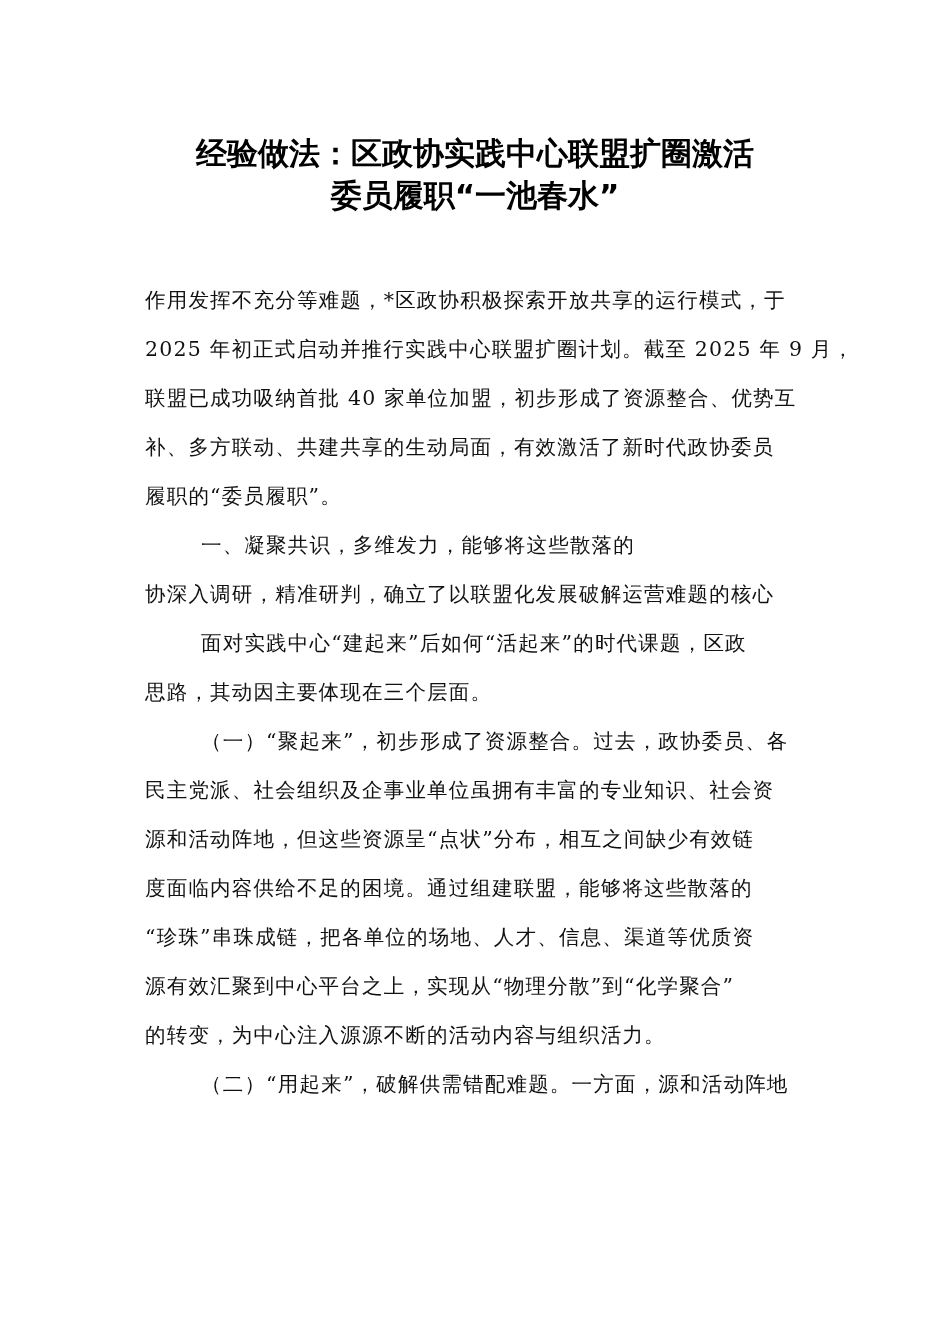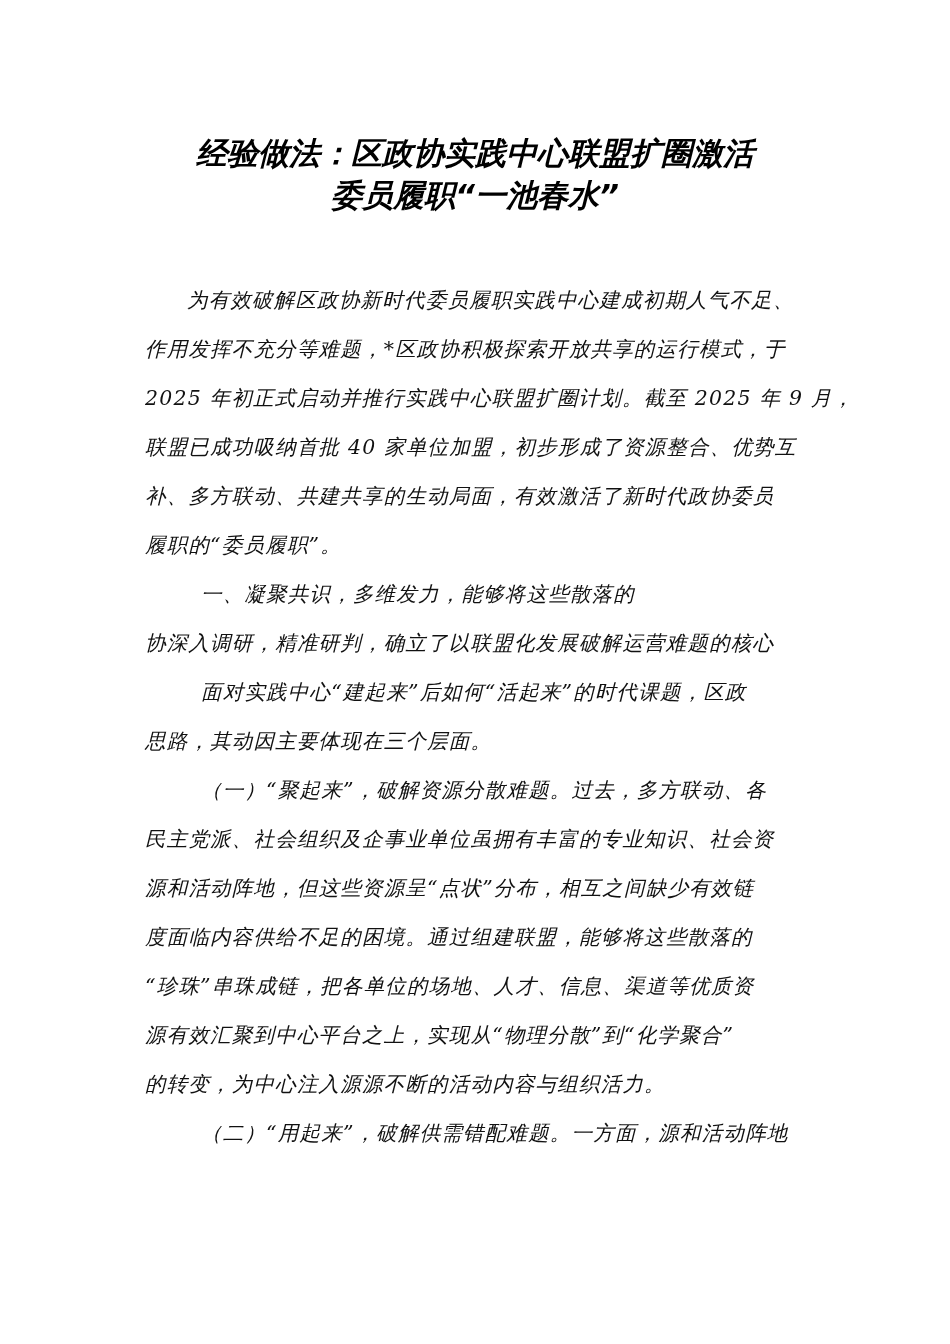--- a/index.html
+++ b/index.html
@@ -1,49 +1,48 @@
 <!DOCTYPE html>
 <html><head>
 <meta charset="utf-8">
 <style>
   html, body { margin: 0; padding: 0; background: #ffffff; }
   body { width: 950px; height: 1344px; position: relative; overflow: hidden;
          font-family: "DejaVu Serif", "Liberation Serif", serif; color: #111; }
-  .page { position: absolute; left: 0; top: 0; width: 950px; height: 1344px; background: #fff; font-style: italic; }
+  .page { position: absolute; left: 0; top: 0; width: 950px; height: 1344px; background: #fff; }
   .title { position: absolute; left: 100px; width: 750px; top: 132px; text-align: center;
            font-family: "DejaVu Sans", "Liberation Sans", sans-serif; font-weight: bold;
            font-size: 31px; line-height: 42px; color: #000; letter-spacing: 0px; }
   .title div { white-space: nowrap; }
   .body { position: absolute; left: 145px; width: 680px; top: 282px; }
   .line { height: 49px; line-height: 36px; font-size: 20.5px; white-space: nowrap; letter-spacing: 1.2px; }
   .indent { padding-left: 42px; }
   .indent2 { padding-left: 56px; }
   .h1 { padding-left: 56px; }
 </style>
 </head>
 <body>
 
 <div class="page">
   <div class="title">
     <div>经验做法：区政协实践中心联盟扩圈激活</div>
     <div>委员履职“一池春水”</div>
   </div>
 
   <div class="body">
-    <div class="line indent">为有效破解区政协新时代委员履职实践中心建成初期人气不足、</div>
     <div class="line">作用发挥不充分等难题，*区政协积极探索开放共享的运行模式，于</div>
     <div class="line">2025 年初正式启动并推行实践中心联盟扩圈计划。截至 2025 年 9 月，</div>
     <div class="line">联盟已成功吸纳首批 40 家单位加盟，初步形成了资源整合、优势互</div>
     <div class="line">补、多方联动、共建共享的生动局面，有效激活了新时代政协委员</div>
     <div class="line">履职的“委员履职”。</div>
     <div class="line h1">一、凝聚共识，多维发力，能够将这些散落的</div>
     <div class="line">协深入调研，精准研判，确立了以联盟化发展破解运营难题的核心</div>
     <div class="line indent2">面对实践中心“建起来”后如何“活起来”的时代课题，区政</div>
     <div class="line">思路，其动因主要体现在三个层面。</div>
-    <div class="line indent2">（一）“聚起来”，破解资源分散难题。过去，多方联动、各</div>
+    <div class="line indent2">（一）“聚起来”，初步形成了资源整合。过去，政协委员、各</div>
     <div class="line">民主党派、社会组织及企事业单位虽拥有丰富的专业知识、社会资</div>
     <div class="line">源和活动阵地，但这些资源呈“点状”分布，相互之间缺少有效链</div>
     <div class="line">度面临内容供给不足的困境。通过组建联盟，能够将这些散落的</div>
     <div class="line">“珍珠”串珠成链，把各单位的场地、人才、信息、渠道等优质资</div>
     <div class="line">源有效汇聚到中心平台之上，实现从“物理分散”到“化学聚合”</div>
     <div class="line">的转变，为中心注入源源不断的活动内容与组织活力。</div>
     <div class="line indent2">（二）“用起来”，破解供需错配难题。一方面，源和活动阵地</div>
   </div>
 </div>
 

